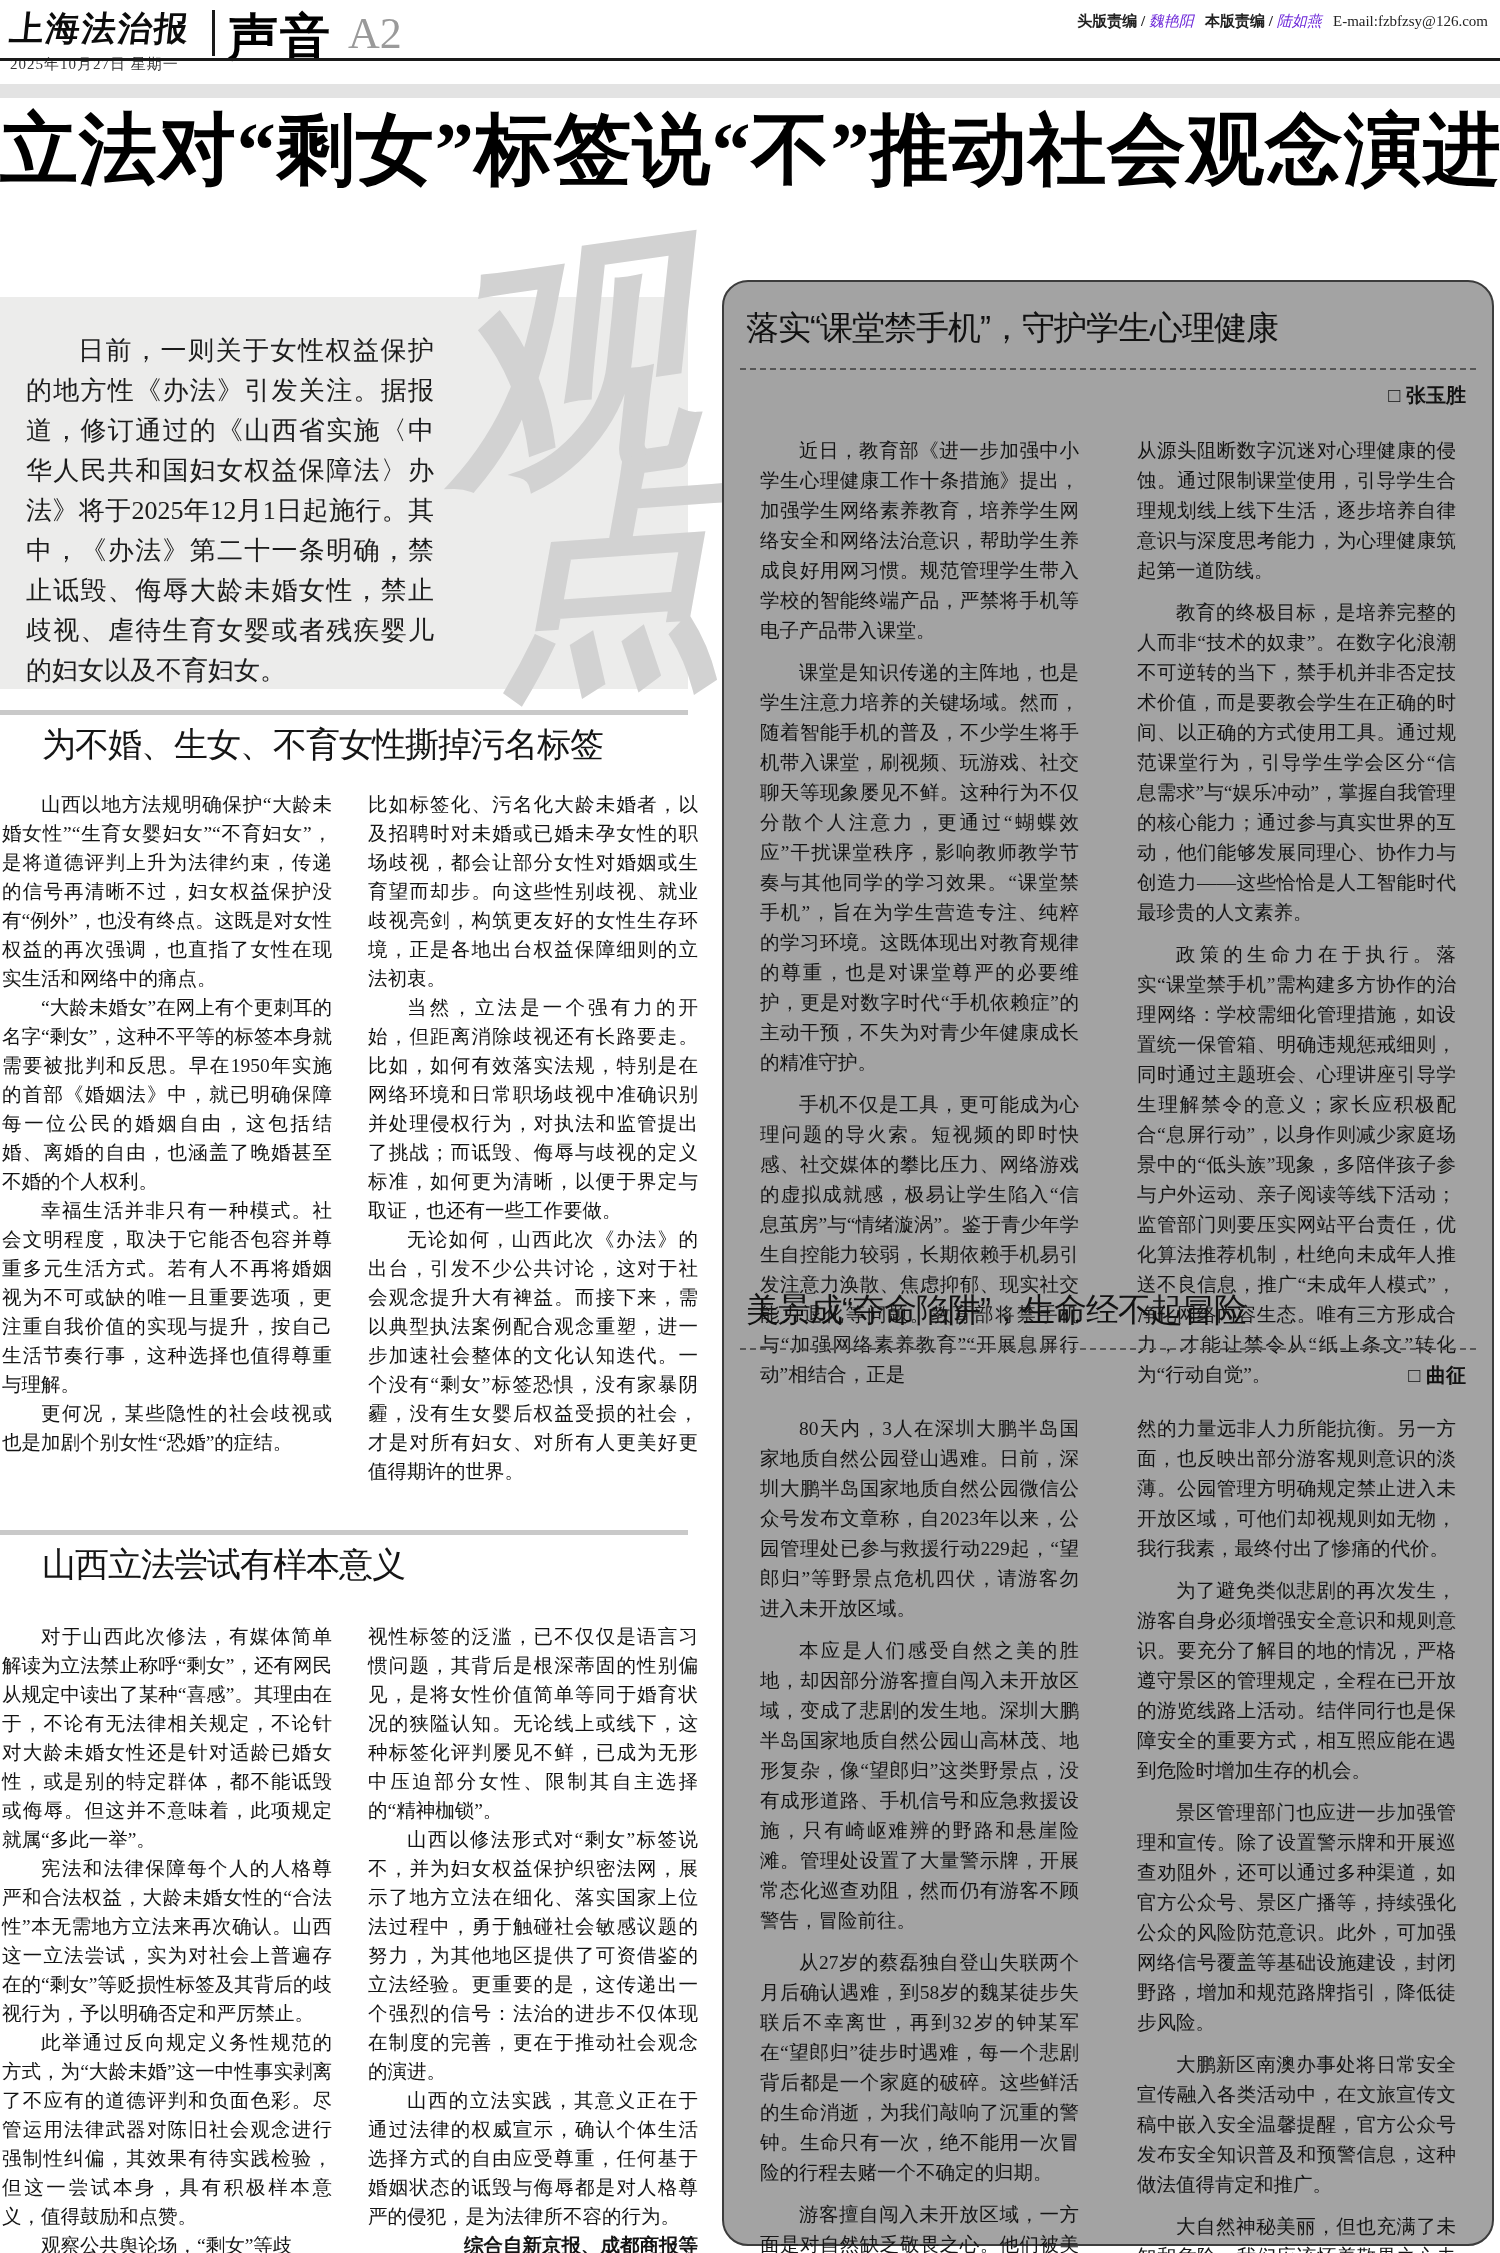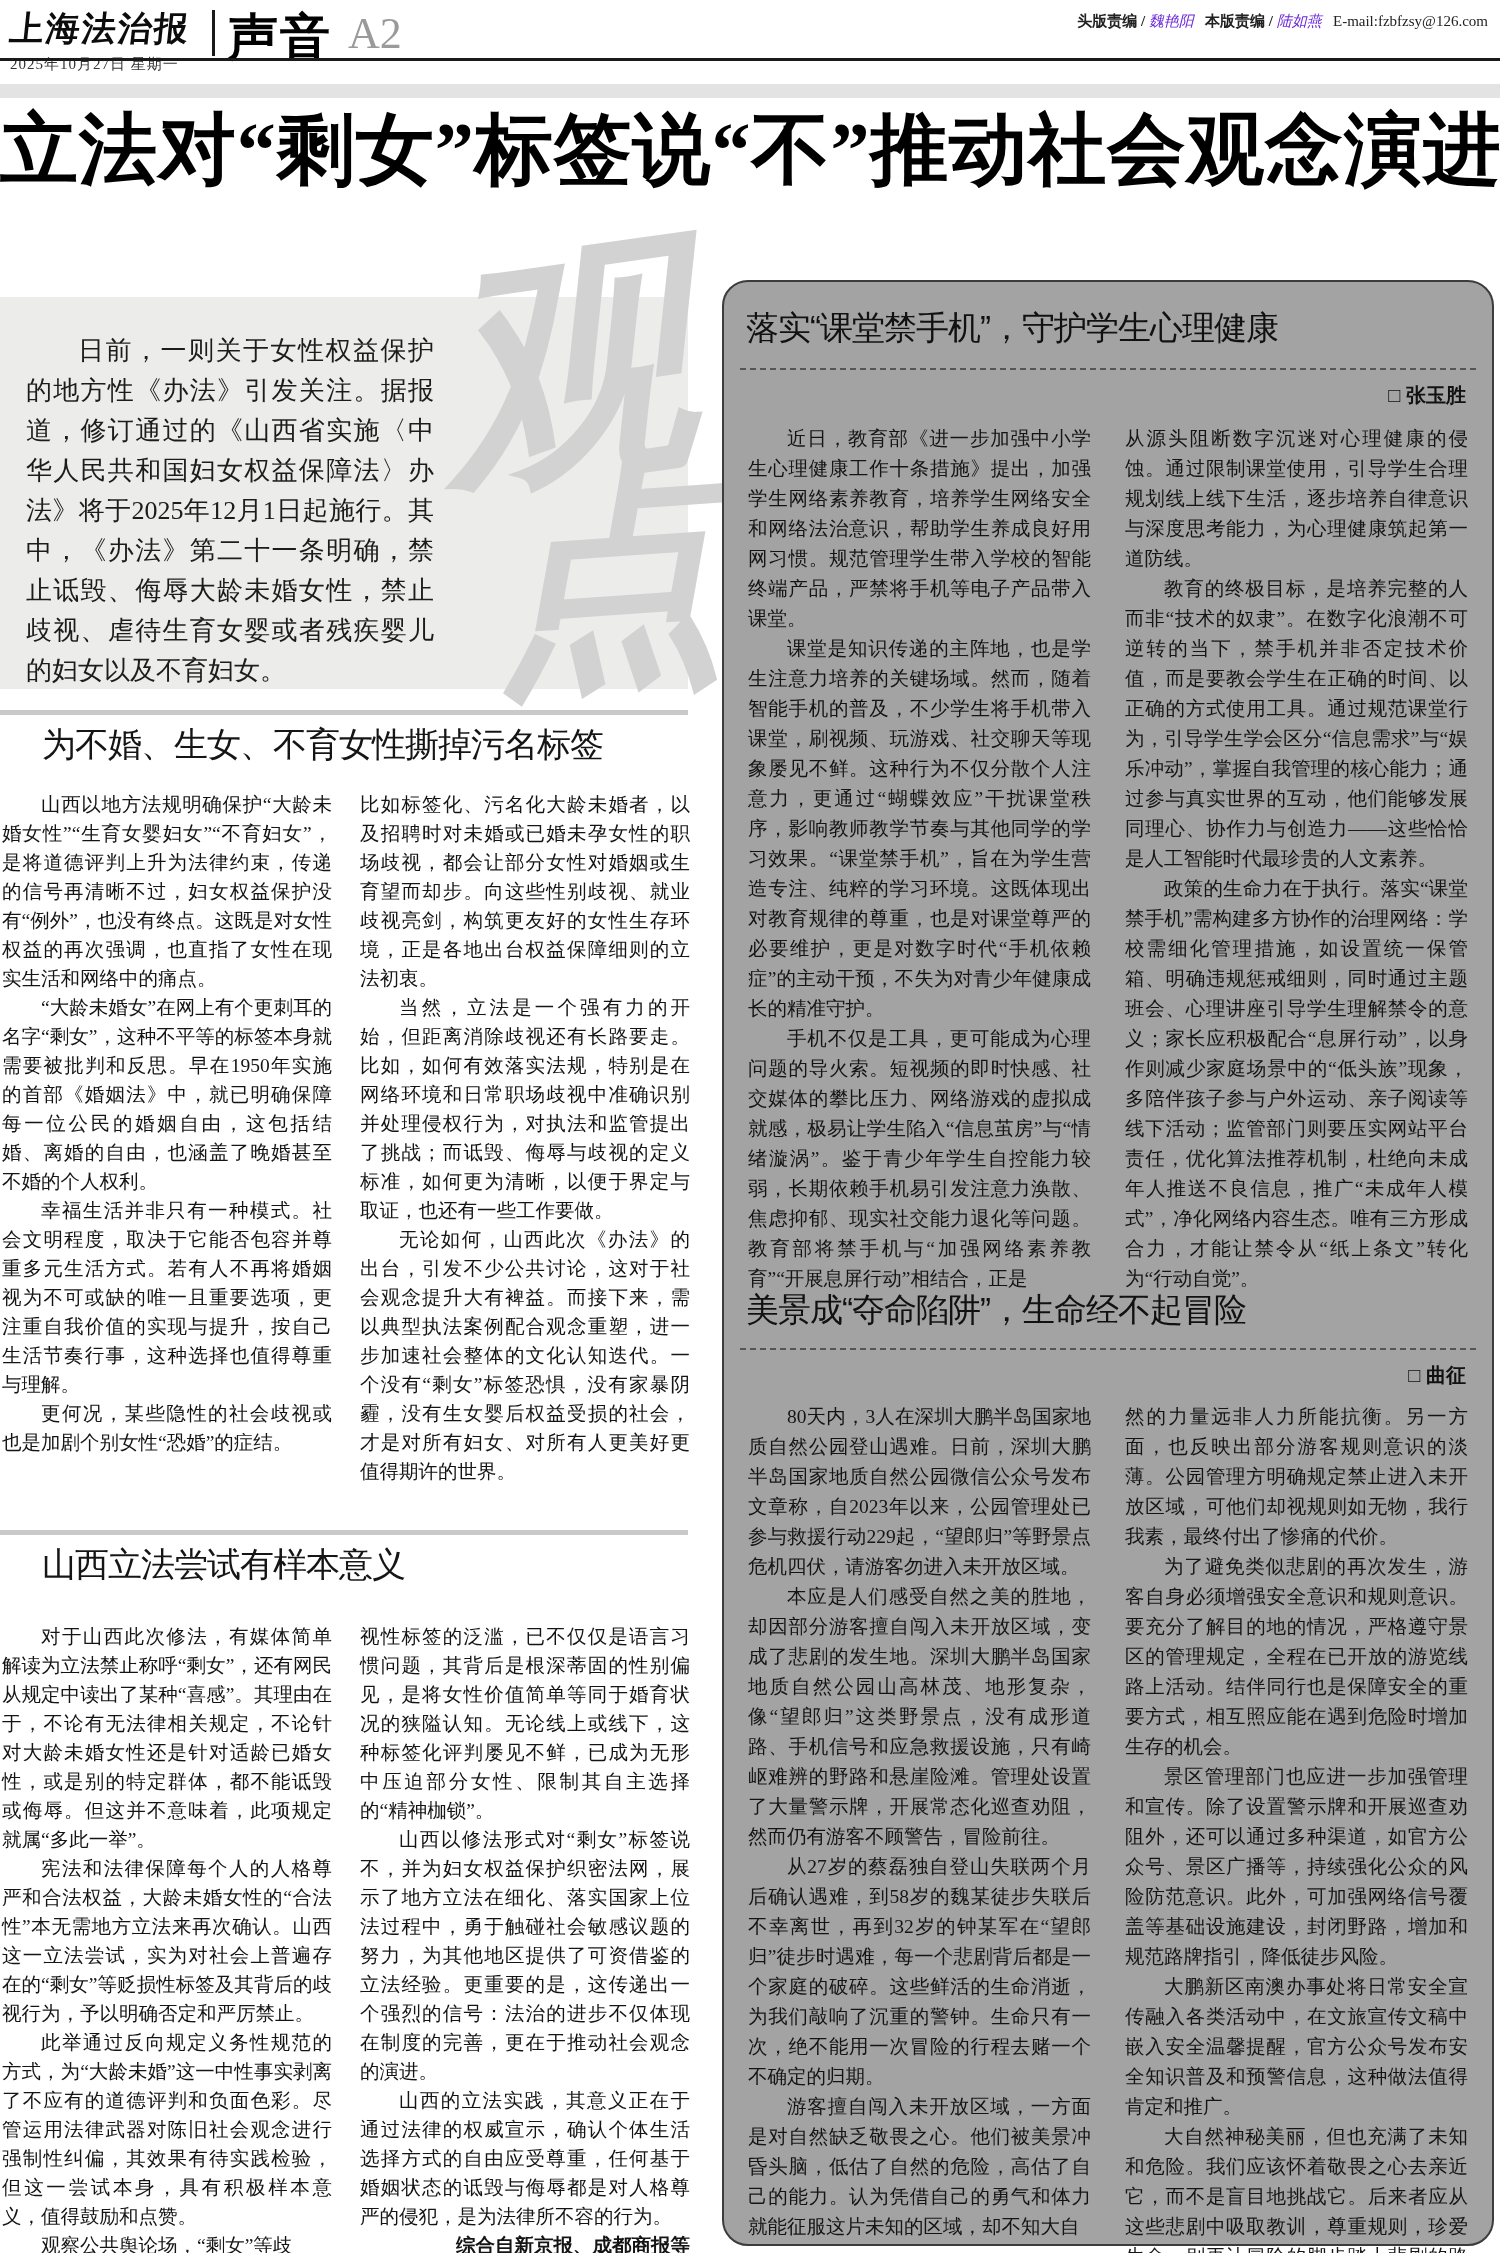--- a/index.html
+++ b/index.html
@@ -33,38 +33,38 @@
   .lead-text{position:absolute;left:26px;top:34px;width:408px;
     font-size:26px;line-height:40px;text-align:justify;text-indent:2em;color:#1c1c1c;}
   .watermark{position:absolute;left:430px;top:190px;width:290px;height:520px;pointer-events:none;}
   .wm-char{position:absolute;color:#d2d2d2;font-family:"Liberation Serif","DejaVu Serif",serif;
     font-style:italic;font-weight:700;}
   .wm-top{left:10px;top:10px;font-size:250px;transform:rotate(-8deg);}
   .wm-bottom{left:60px;top:230px;font-size:235px;transform:rotate(-4deg);}
   .lrule{position:absolute;left:0;width:688px;height:5px;background:#c9c9c9;}
   .l-title{position:absolute;left:2px;font-size:34px;font-weight:500;letter-spacing:-1px;
     font-family:"Liberation Sans","DejaVu Sans",sans-serif;color:#151515;white-space:nowrap;margin-left:40px;}
-  .cols{position:absolute;display:flex;gap:28px;}
+  .cols{position:absolute;display:flex;gap:36px;}
   .col{width:330px;font-size:19.5px;line-height:29px;text-align:justify;color:#141414;}
   .col p{margin:0;text-indent:2em;}
   .col p.cont{text-indent:0;}
   .credit{font-weight:700;text-align:right;text-indent:0 !important;
     font-family:"Liberation Sans","DejaVu Sans",sans-serif;}
   
   .right-box{position:absolute;left:722px;top:280px;width:768px;height:1962px;
     border:2px solid #3c3c3c;border-radius:26px;background:#a3a3a3;}
   .r-article{position:absolute;left:0;width:768px;}
   .r-title{position:absolute;left:22px;top:0;font-size:33px;font-weight:500;letter-spacing:-1px;
     font-family:"Liberation Sans","DejaVu Sans",sans-serif;color:#111;white-space:nowrap;}
   .r-dash{position:absolute;left:16px;width:736px;border-top:2px dashed #555;}
   .r-author{position:absolute;right:26px;font-size:20px;font-weight:700;color:#111;
     font-family:"Liberation Sans","DejaVu Sans",sans-serif;}
   .r-cols{position:absolute;left:24px;display:flex;gap:34px;}
   .r-col{width:343px;font-size:19.5px;line-height:30px;text-align:justify;color:#141414;}
-  .r-col p{margin:0;text-indent:2em;}
+  .r-col p{margin:12px;text-indent:2em;}
   .r-col p.cont{text-indent:0;}
 </style>
 </head>
 <body>
 
 <div class="masthead">
   <div class="paper-name">上海法治报</div>
   <div class="paper-date">2025年10月27日 星期一</div>
 </div>
 <div class="head-divider"></div>

